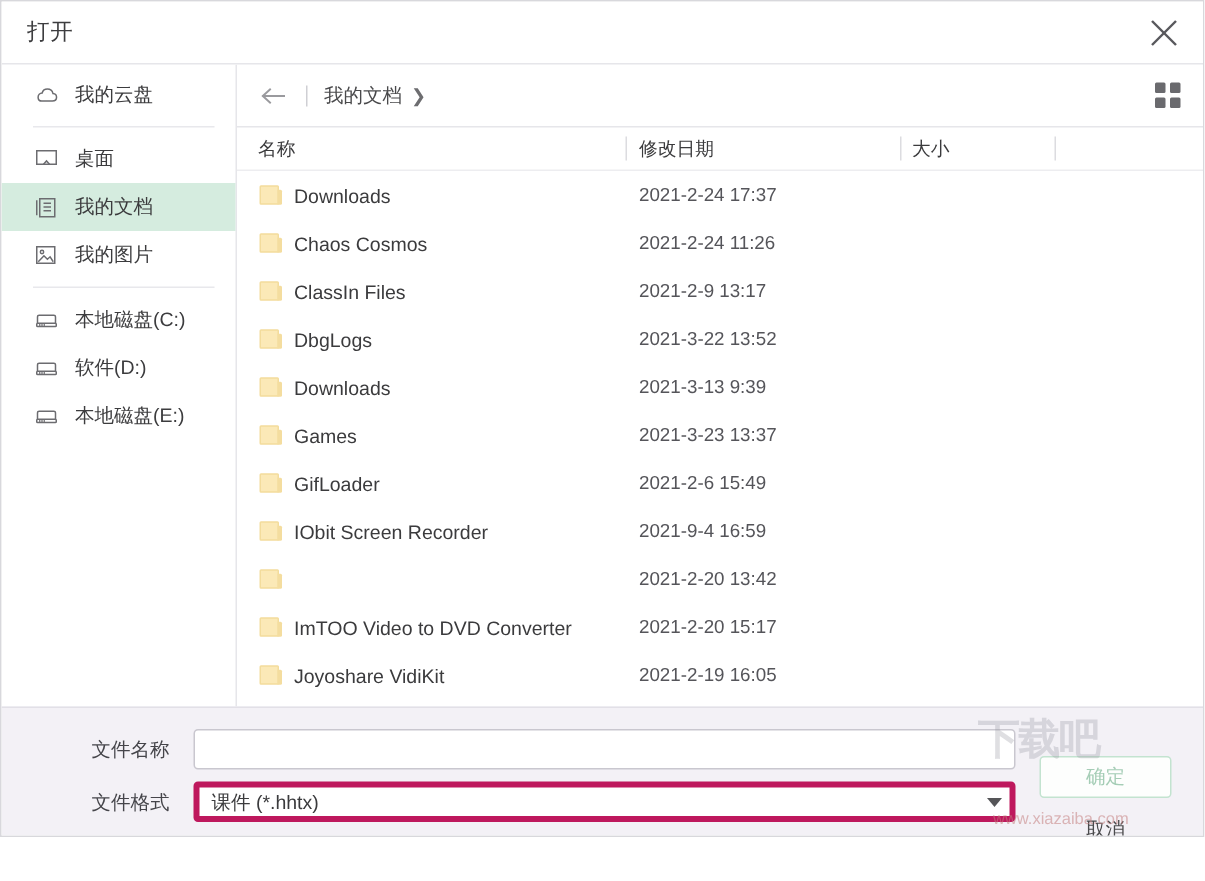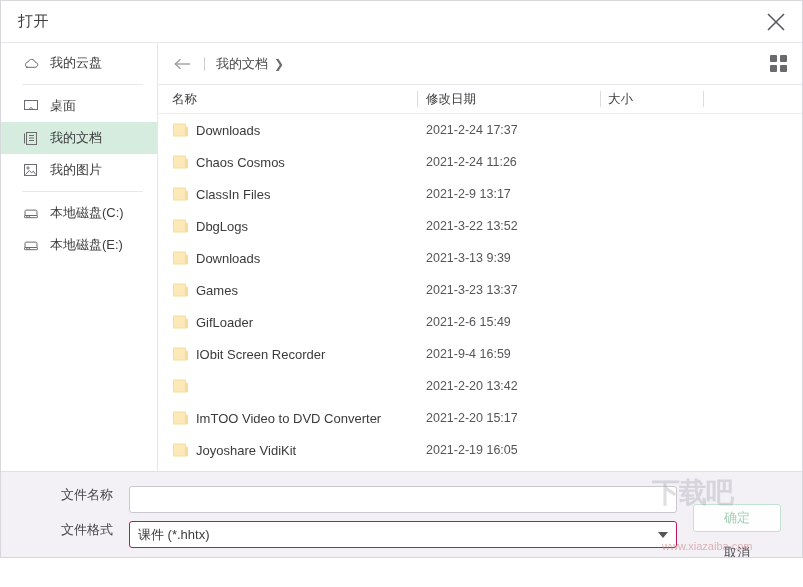--- a/index.html
+++ b/index.html
@@ -189,21 +189,21 @@
 
   
   .bottom {
     flex: none; height: 85px;
     background: #f3f1f6;
     border-top: 1px solid #e2e0e7;
     position: relative;
   }
   .field-row {
     position: absolute; left: 0; right: 0;
-    display: flex; align-items: flex-start;
+    display: flex; align-items: center;
   }
   .row-name { top: 14px; }
   .row-fmt  { top: 49px; }
   .field-label {
     width: 112px; text-align: right;
     font-size: 13px; color: #45454a;
     flex: none;
   }
   .text-input {
     margin-left: 16px;
@@ -219,21 +219,21 @@
     outline: none;
   }
   .select-wrap {
     margin-left: 16px;
     position: relative;
     width: 548px; height: 27px;
   }
   .select-box {
     width: 100%; height: 100%;
     box-sizing: border-box;
-    border: 1px solid #be185d;
+    border: 4px solid #be185d;
     background: #ffffff;
     border-radius: 3px;
     display: flex; align-items: center;
     padding: 0 8px;
     font-size: 13px; color: #3b3b3d;
     cursor: pointer;
   }
   .select-caret {
     position: absolute; right: 9px; top: 50%;
     transform: translateY(-50%);
@@ -363,20 +363,32 @@
             <path d="M2 8.5V4.2c0-.6.5-1.1 1.1-1.1h9.8c.6 0 1.1.5 1.1 1.1v4.3" fill="none" stroke="#6c6c70" stroke-width="1"></path>
             <rect x="1.5" y="8.5" width="13" height="2.2" rx="0.6" fill="none" stroke="#6c6c70" stroke-width="1"></rect>
             <line x1="3.5" y1="8.8" x2="3.5" y2="10.4" stroke="#6c6c70" stroke-width=".8"></line>
             <line x1="5" y1="8.8" x2="5" y2="10.4" stroke="#6c6c70" stroke-width=".8"></line>
             <line x1="6.5" y1="8.8" x2="6.5" y2="10.4" stroke="#6c6c70" stroke-width=".8"></line>
           </svg>
         </span>
         <span class="side-label">本地磁盘(C:)</span>
       </div>
 
+      <div class="side-item">
+        <span class="side-ico">
+          <svg width="16" height="12" viewBox="0 0 16 12">
+            <path d="M2 8.5V4.2c0-.6.5-1.1 1.1-1.1h9.8c.6 0 1.1.5 1.1 1.1v4.3" fill="none" stroke="#6c6c70" stroke-width="1"></path>
+            <rect x="1.5" y="8.5" width="13" height="2.2" rx="0.6" fill="none" stroke="#6c6c70" stroke-width="1"></rect>
+            <line x1="3.5" y1="8.8" x2="3.5" y2="10.4" stroke="#6c6c70" stroke-width=".8"></line>
+            <line x1="5" y1="8.8" x2="5" y2="10.4" stroke="#6c6c70" stroke-width=".8"></line>
+            <line x1="6.5" y1="8.8" x2="6.5" y2="10.4" stroke="#6c6c70" stroke-width=".8"></line>
+          </svg>
+        </span>
+        <span class="side-label">软件(D:)</span>
+      </div>
 
       <div class="side-item">
         <span class="side-ico">
           <svg width="16" height="12" viewBox="0 0 16 12">
             <path d="M2 8.5V4.2c0-.6.5-1.1 1.1-1.1h9.8c.6 0 1.1.5 1.1 1.1v4.3" fill="none" stroke="#6c6c70" stroke-width="1"></path>
             <rect x="1.5" y="8.5" width="13" height="2.2" rx="0.6" fill="none" stroke="#6c6c70" stroke-width="1"></rect>
             <line x1="3.5" y1="8.8" x2="3.5" y2="10.4" stroke="#6c6c70" stroke-width=".8"></line>
             <line x1="5" y1="8.8" x2="5" y2="10.4" stroke="#6c6c70" stroke-width=".8"></line>
             <line x1="6.5" y1="8.8" x2="6.5" y2="10.4" stroke="#6c6c70" stroke-width=".8"></line>
           </svg>

